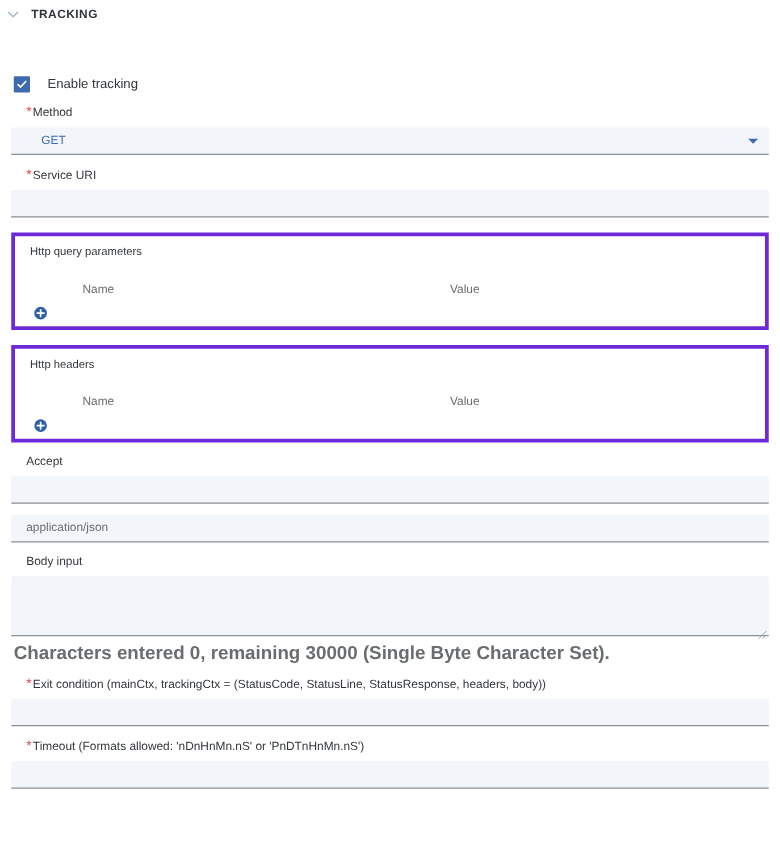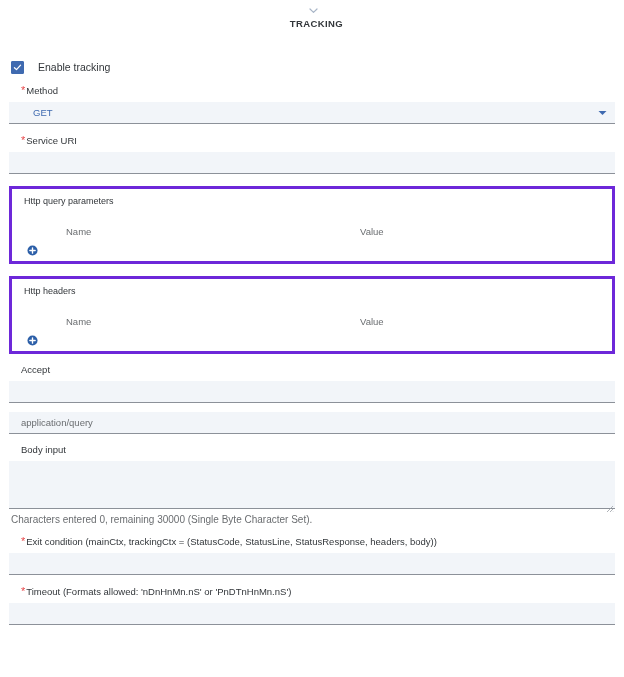--- a/index.html
+++ b/index.html
@@ -13,21 +13,20 @@
   }
 
   .page { position: relative; width: 624px; height: 677px; background:#fff; }
 
   
   .section-header {
     display: flex; align-items: center;
     height: 18px;
     margin-top: 2px;
     padding-left: 2px;
-    flex-direction: column;
   }
   .chevron {
     width: 16px; height: 16px;
     display: flex; align-items: center; justify-content: center;
     cursor: pointer;
     flex: 0 0 auto;
   }
   .chevron svg { display:block; }
   .section-title {
     font-size: 9.5px;
@@ -145,23 +144,24 @@
     border-bottom: 1px solid #8c9199;
     position: relative;
   }
   .resize-grip {
     position: absolute;
     right: 1px; bottom: 1px;
     width: 8px; height: 8px;
   }
   .counter {
     margin-top: 5px;
-    font-size: 10px;
+    font-size: 15px;
     color: #6a6d70;
     padding-left: 2px;
+    font-weight: bold;
   }
 </style>
 </head>
 <body>
 
 <div class="page">
 
   <div class="section-header">
     <span class="chevron">
       <svg width="11" height="11" viewBox="0 0 11 11">
@@ -233,21 +233,21 @@
 
     <div class="field">
       <div class="field-label">Accept</div>
       <div class="input">
         <div class="input-inner"></div>
       </div>
     </div>
 
     <div class="field">
       <div class="input">
-        <div class="input-inner">application/query</div>
+        <div class="input-inner">application/json</div>
       </div>
     </div>
 
     <div class="field">
       <div class="field-label">Body input</div>
       <div class="textarea">
         <span class="resize-grip">
           <svg width="8" height="8" viewBox="0 0 8 8">
             <path d="M7 1 L1 7 M7 4 L4 7 M7 6.6 L6.6 7" stroke="#9aa0a6" stroke-width="0.8"></path>
           </svg>

